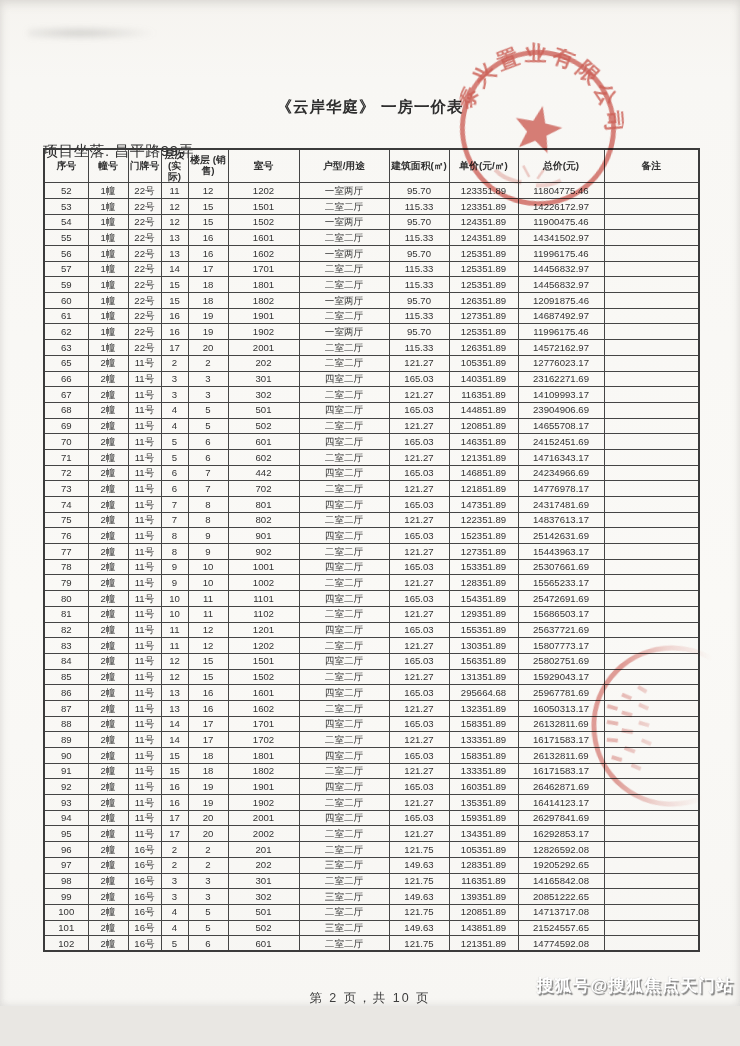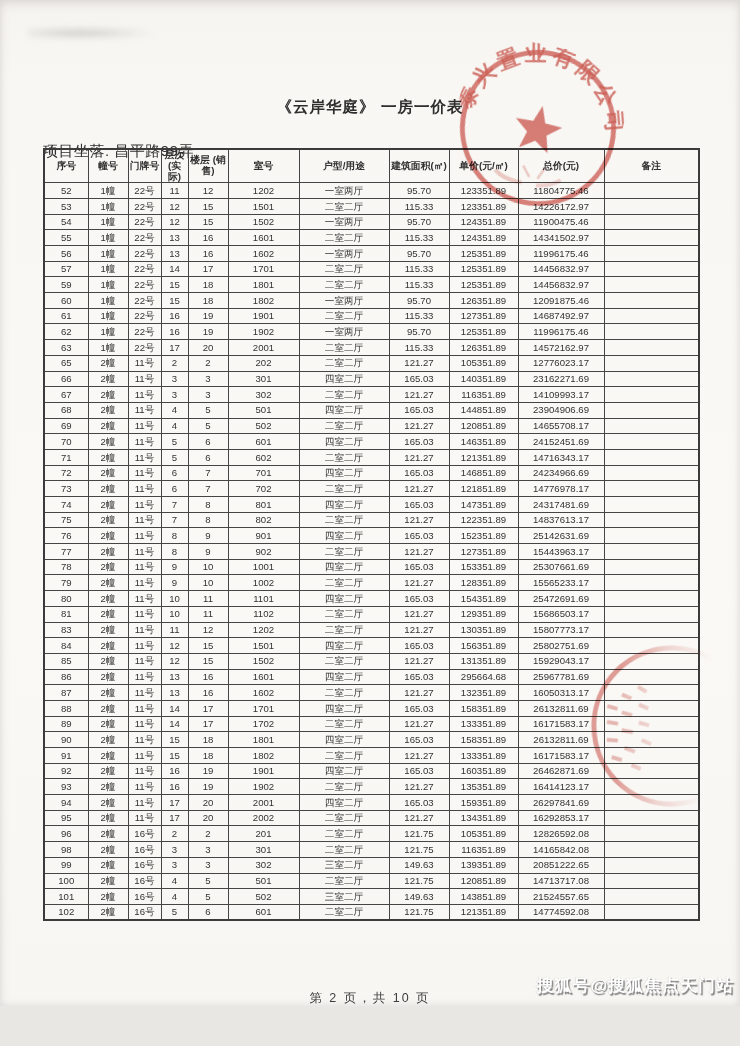--- a/index.html
+++ b/index.html
@@ -344,21 +344,21 @@
           <td>121351.89</td>
           <td>14716343.17</td>
           <td></td>
         </tr>
         <tr>
           <td>72</td>
           <td>2幢</td>
           <td>11号</td>
           <td>6</td>
           <td>7</td>
-          <td>701</td>
+          <td>442</td>
           <td>四室二厅</td>
           <td>165.03</td>
           <td>146851.89</td>
           <td>24234966.69</td>
           <td></td>
         </tr>
         <tr>
           <td>73</td>
           <td>2幢</td>
           <td>11号</td>
@@ -466,20 +466,33 @@
           <td>81</td>
           <td>2幢</td>
           <td>11号</td>
           <td>10</td>
           <td>11</td>
           <td>1102</td>
           <td>二室二厅</td>
           <td>121.27</td>
           <td>129351.89</td>
           <td>15686503.17</td>
+          <td></td>
+        </tr>
+        <tr>
+          <td>82</td>
+          <td>2幢</td>
+          <td>11号</td>
+          <td>11</td>
+          <td>12</td>
+          <td>1201</td>
+          <td>四室二厅</td>
+          <td>165.03</td>
+          <td>155351.89</td>
+          <td>25637721.69</td>
           <td></td>
         </tr>
         <tr>
           <td>83</td>
           <td>2幢</td>
           <td>11号</td>
           <td>11</td>
           <td>12</td>
           <td>1202</td>
           <td>二室二厅</td>
@@ -648,20 +661,33 @@
           <td>96</td>
           <td>2幢</td>
           <td>16号</td>
           <td>2</td>
           <td>2</td>
           <td>201</td>
           <td>二室二厅</td>
           <td>121.75</td>
           <td>105351.89</td>
           <td>12826592.08</td>
+          <td></td>
+        </tr>
+        <tr>
+          <td>97</td>
+          <td>2幢</td>
+          <td>16号</td>
+          <td>2</td>
+          <td>2</td>
+          <td>202</td>
+          <td>三室二厅</td>
+          <td>149.63</td>
+          <td>128351.89</td>
+          <td>19205292.65</td>
           <td></td>
         </tr>
         <tr>
           <td>98</td>
           <td>2幢</td>
           <td>16号</td>
           <td>3</td>
           <td>3</td>
           <td>301</td>
           <td>二室二厅</td>

